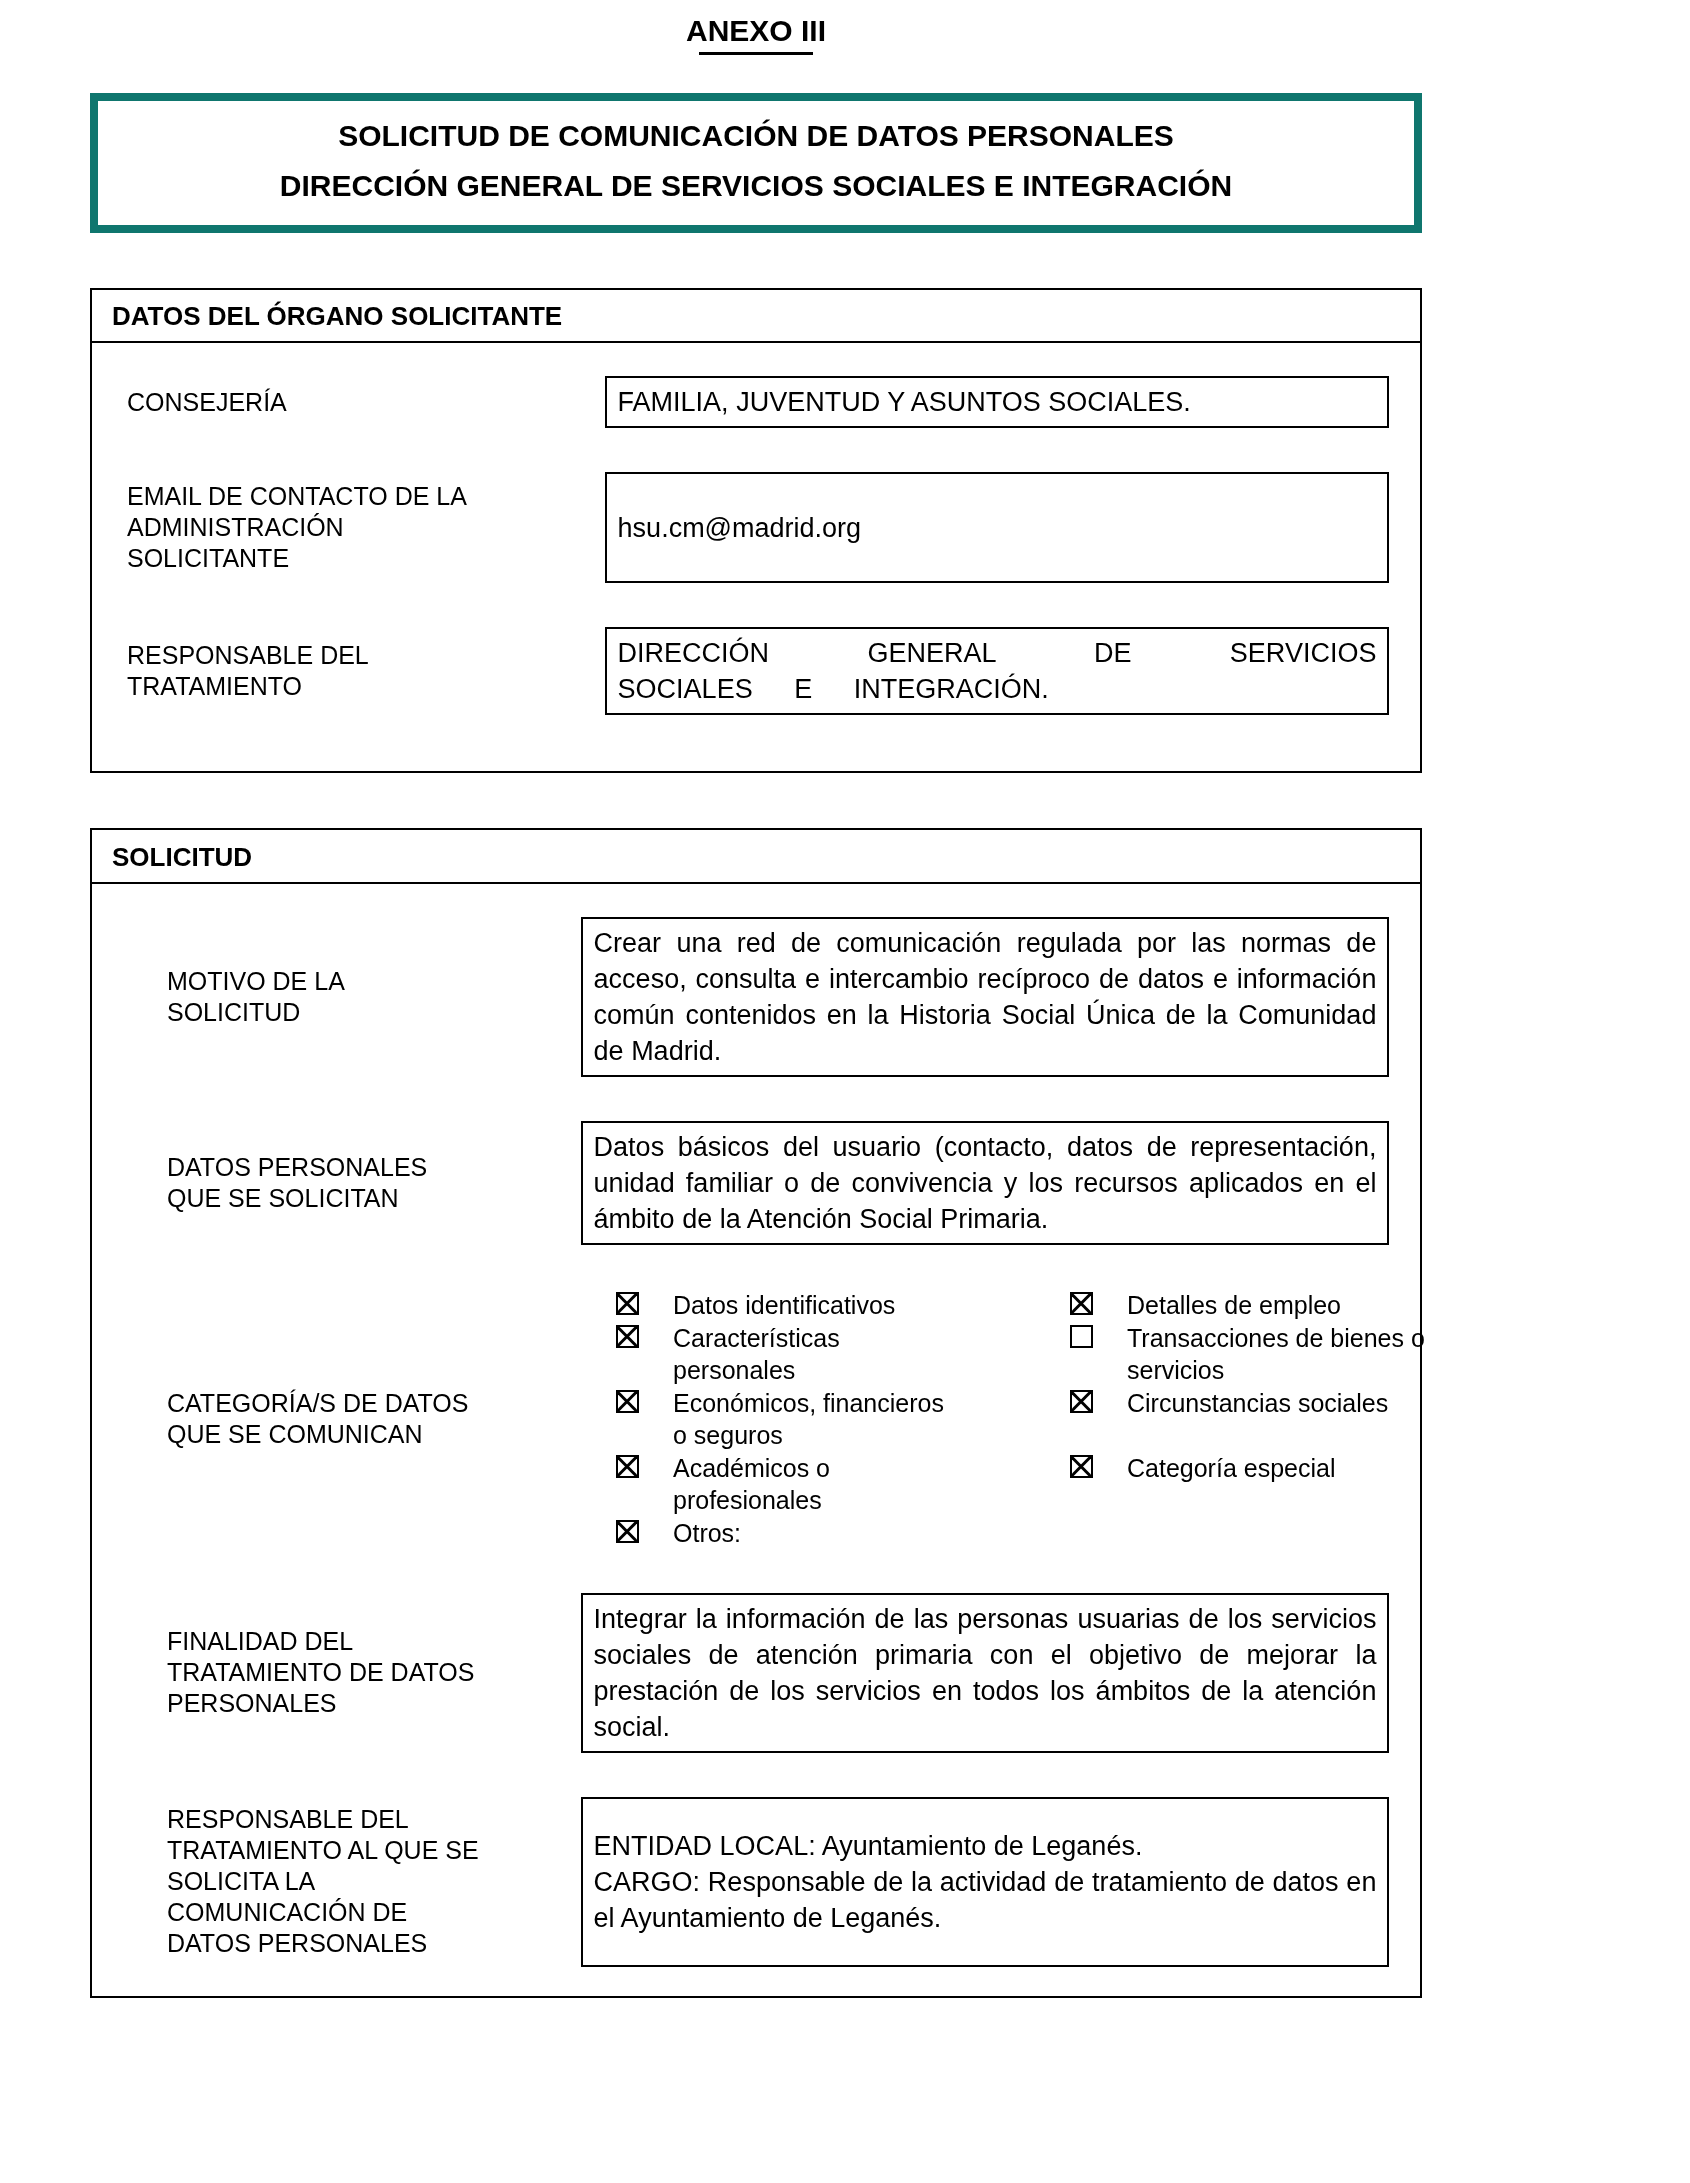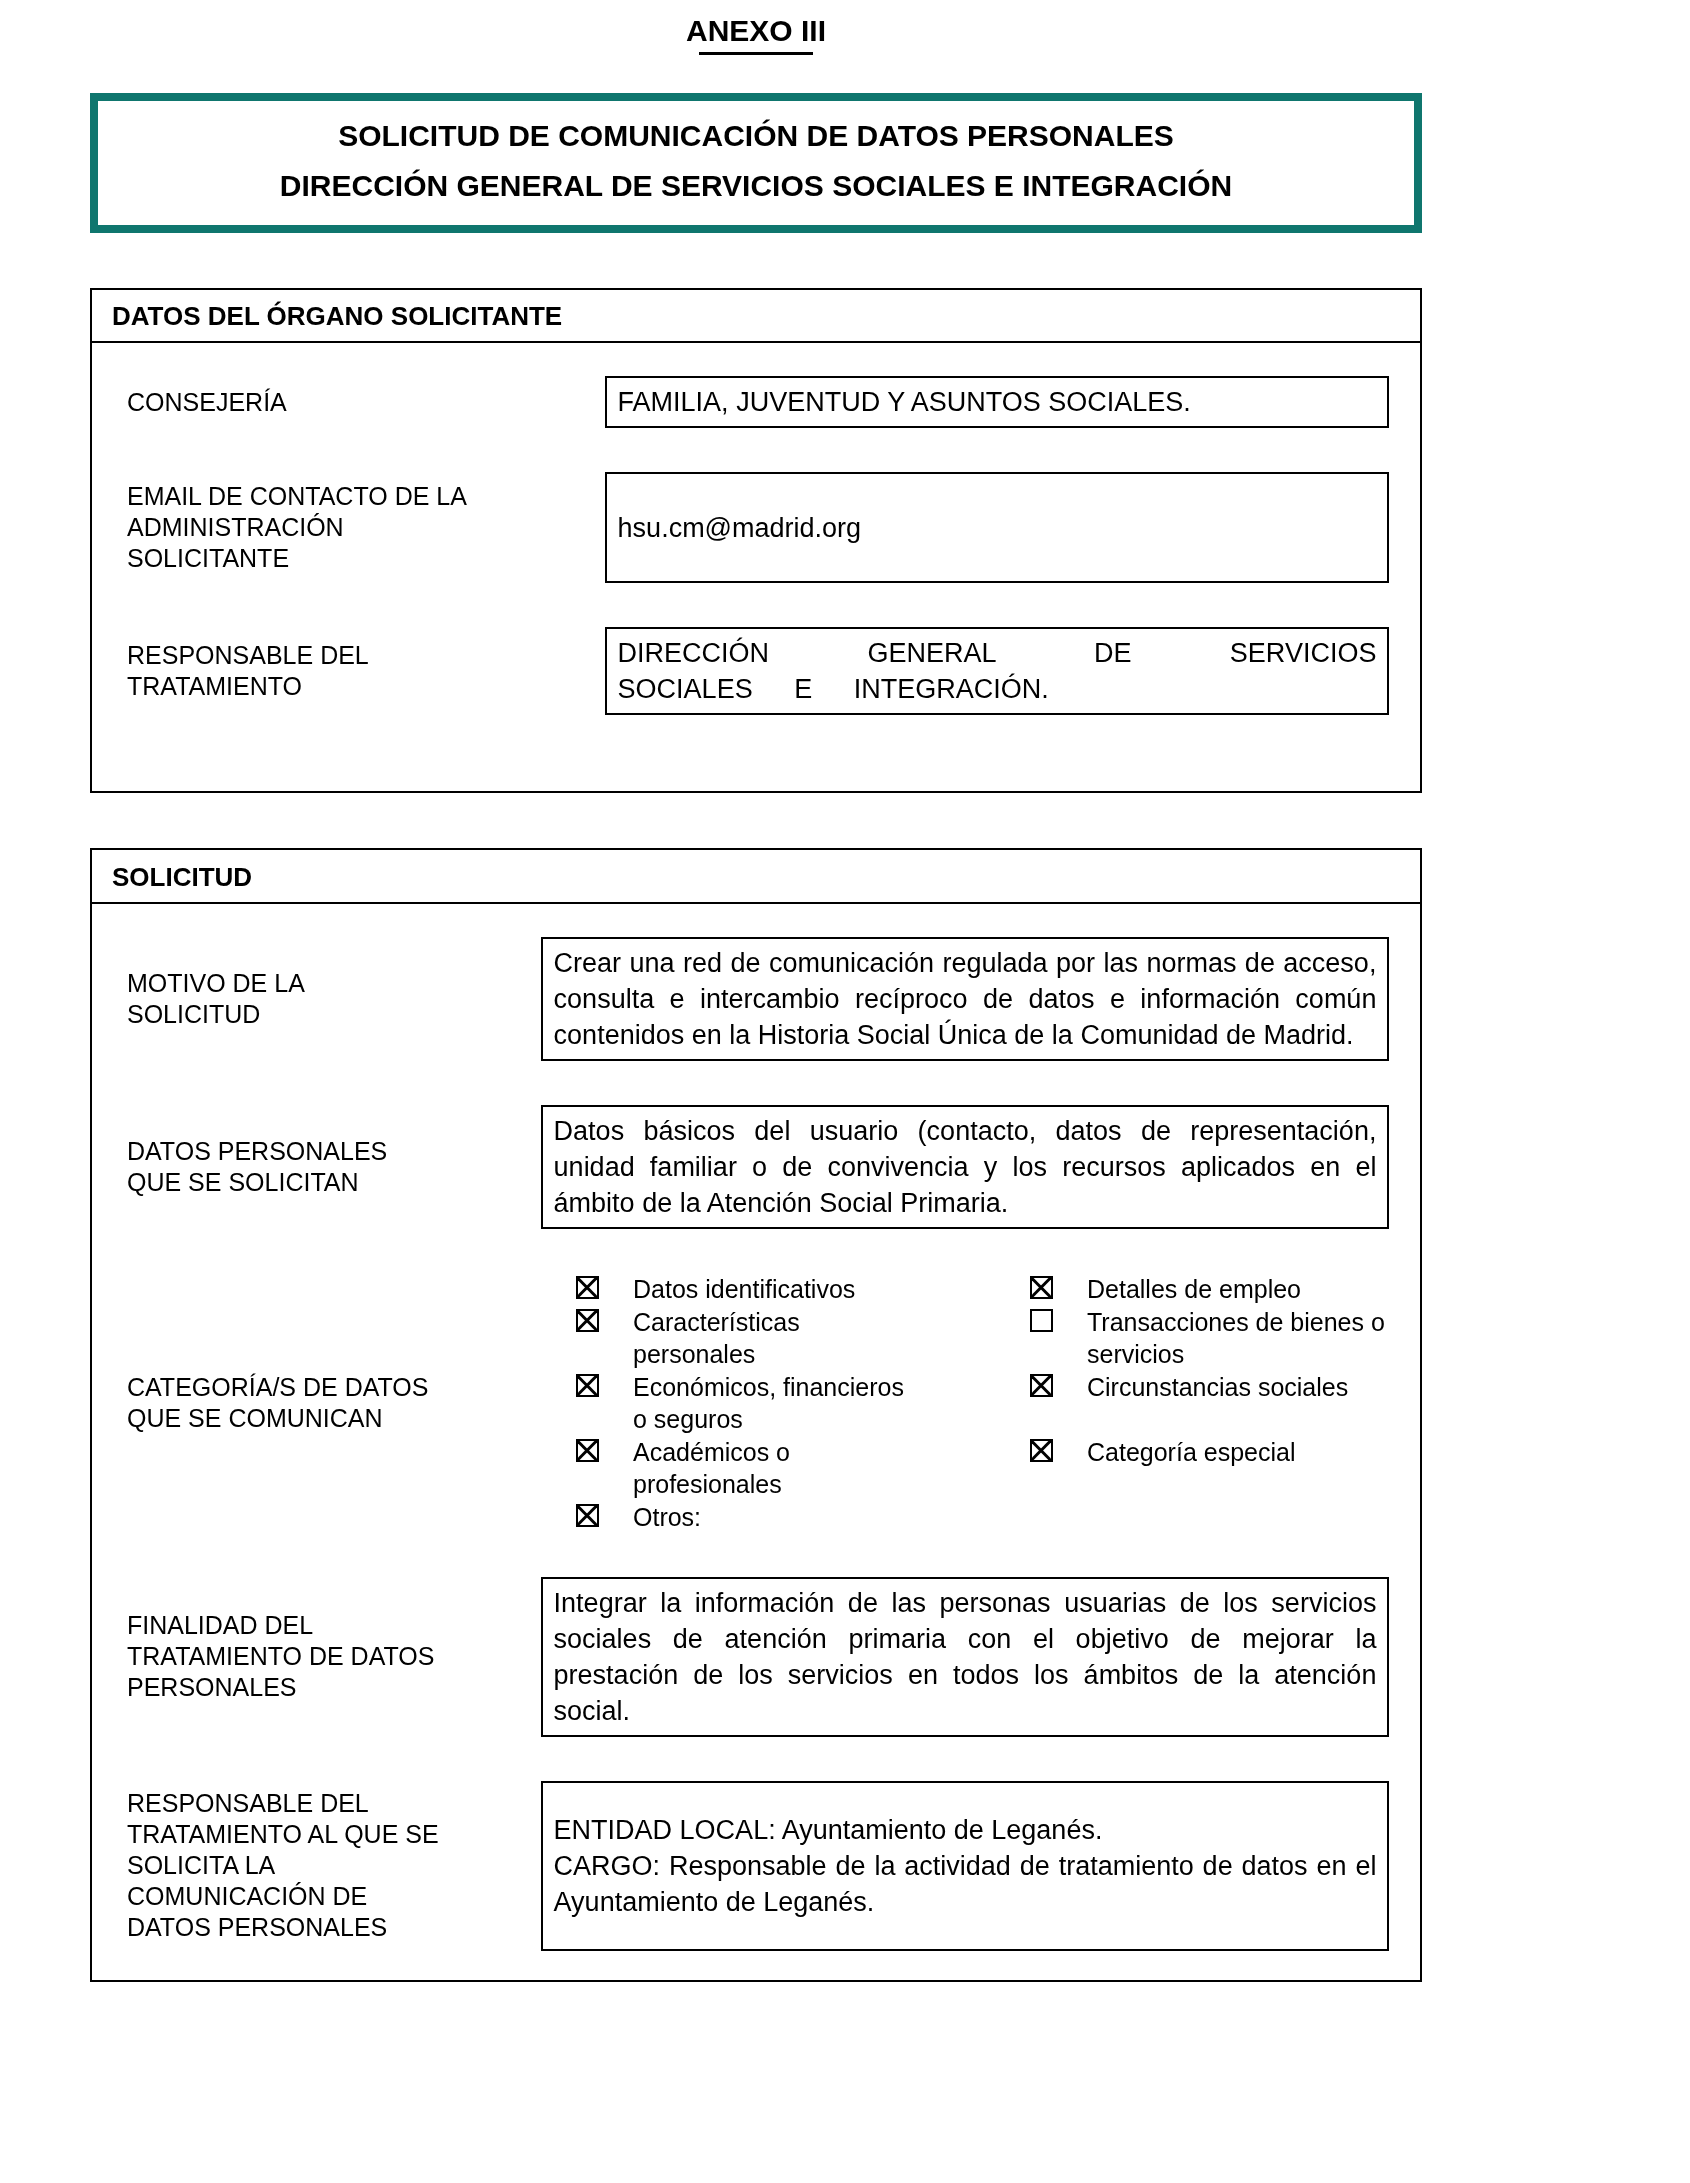--- a/index.html
+++ b/index.html
@@ -49,35 +49,35 @@
     margin-top: 55px;
   }
   .section-header {
     font-weight: bold;
     font-size: 26px;
     line-height: 30px;
     padding: 11.4px 20px 10px 20px;
     border-bottom: 2.3px solid #000;
   }
   .section-body { padding: 33px 31px 0 35px; }
-  .s1 .section-body { padding-bottom: 76px; border-radius: 16px; }
+  .s1 .section-body { padding-bottom: 56px; border-radius: 16px; }
   .s2 .section-body { padding-bottom: 29px; }
 
   .field-row {
     display: flex;
     align-items: center;
     margin-bottom: 44px;
   }
   .field-row:last-child { margin-bottom: 0; }
   .field-label {
     font-size: 25px;
     line-height: 31px;
   }
   .s1 .field-label { flex: 0 0 372px; margin-right: 106px; }
-  .s2 .field-label { flex: 0 0 312px; margin-right: 102px; }
+  .s2 .field-label { flex: 0 0 312px; margin-right: 102px; margin-left: 40px; }
 
   .field-value {
     flex: 1;
     border: 2.3px solid #000;
     font-size: 27px;
     line-height: 36px;
     padding: 6px 10.6px;
     min-width: 0;
   }
   .justify { text-align: justify; }

